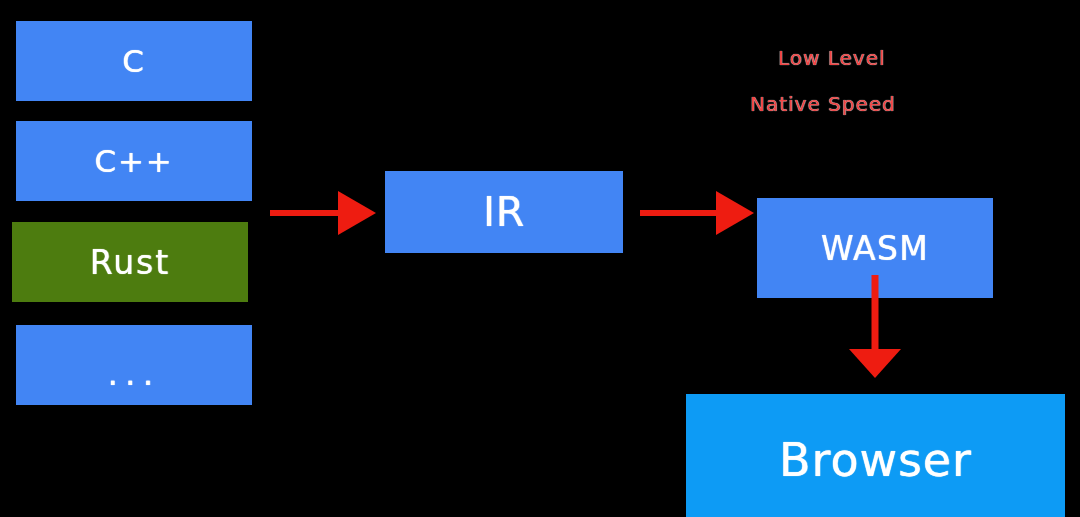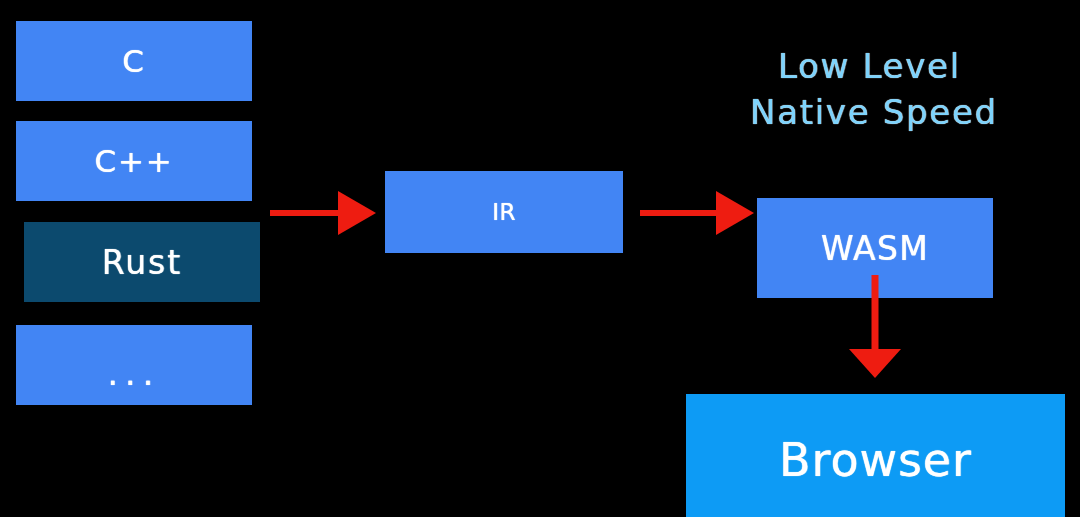--- a/index.html
+++ b/index.html
@@ -34,41 +34,41 @@
     line-height: 1;
     text-shadow:
       0 0 1px rgba(255,255,255,0.85),
       0.6px 0.4px 0 rgba(255,255,255,0.35),
       -0.5px -0.4px 0 rgba(255,255,255,0.3);
   }
 
   
   #box-c      { left: 16px;  top: 21px;  width: 236px; height: 80px;  background: #4285f4; }
   #box-cpp    { left: 16px;  top: 121px; width: 236px; height: 80px;  background: #4285f4; }
-  #box-rust   { left: 24px;  top: 222px; width: 236px; height: 80px;  background: #0c4a6e; }
+  #box-rust   { left: 12px;  top: 222px; width: 236px; height: 80px;  background: #4d7c0f; }
   #box-etc    { left: 16px;  top: 325px; width: 236px; height: 80px;  background: #4285f4; }
 
   #box-ir     { left: 385px; top: 171px; width: 238px; height: 82px;  background: #4285f4; }
   #box-wasm   { left: 757px; top: 161px; width: 236px; height: 100px; background: #4285f4; margin-top: 37px; }
   #box-browser{ left: 686px; top: 394px; width: 379px; height: 132px; background: #0d9bf5; }
 
   .lbl-c       { font-size: 31px; }
   .lbl-cpp     { font-size: 31px; }
   .lbl-rust    { font-size: 33px; }
   .lbl-etc     { font-size: 33px; padding-top: 16px; letter-spacing: 0.22em; }
-  .lbl-ir      { font-size: 23px; letter-spacing: 0.02em; }
+  .lbl-ir      { font-size: 41px; letter-spacing: 0.02em; }
   .lbl-wasm    { font-size: 33px; letter-spacing: 0.04em; }
   .lbl-browser { font-size: 46px; letter-spacing: 0.02em; }
 
   
   .annotation {
     position: absolute;
-    color: #7dd3fc;
+    color: #ef4444;
     font-family: "DejaVu Sans", sans-serif;
-    font-size: 34px;
+    font-size: 20px;
     letter-spacing: 0.05em;
     white-space: nowrap;
     text-shadow:
       0 0 1px rgba(255,255,255,0.85),
       0.6px 0.4px 0 rgba(255,255,255,0.35),
       -0.5px -0.4px 0 rgba(255,255,255,0.3);
   }
   #ann-low-level   { left: 778px; top: 46px;  }
   #ann-native-speed{ left: 750px; top: 92px; }
 

